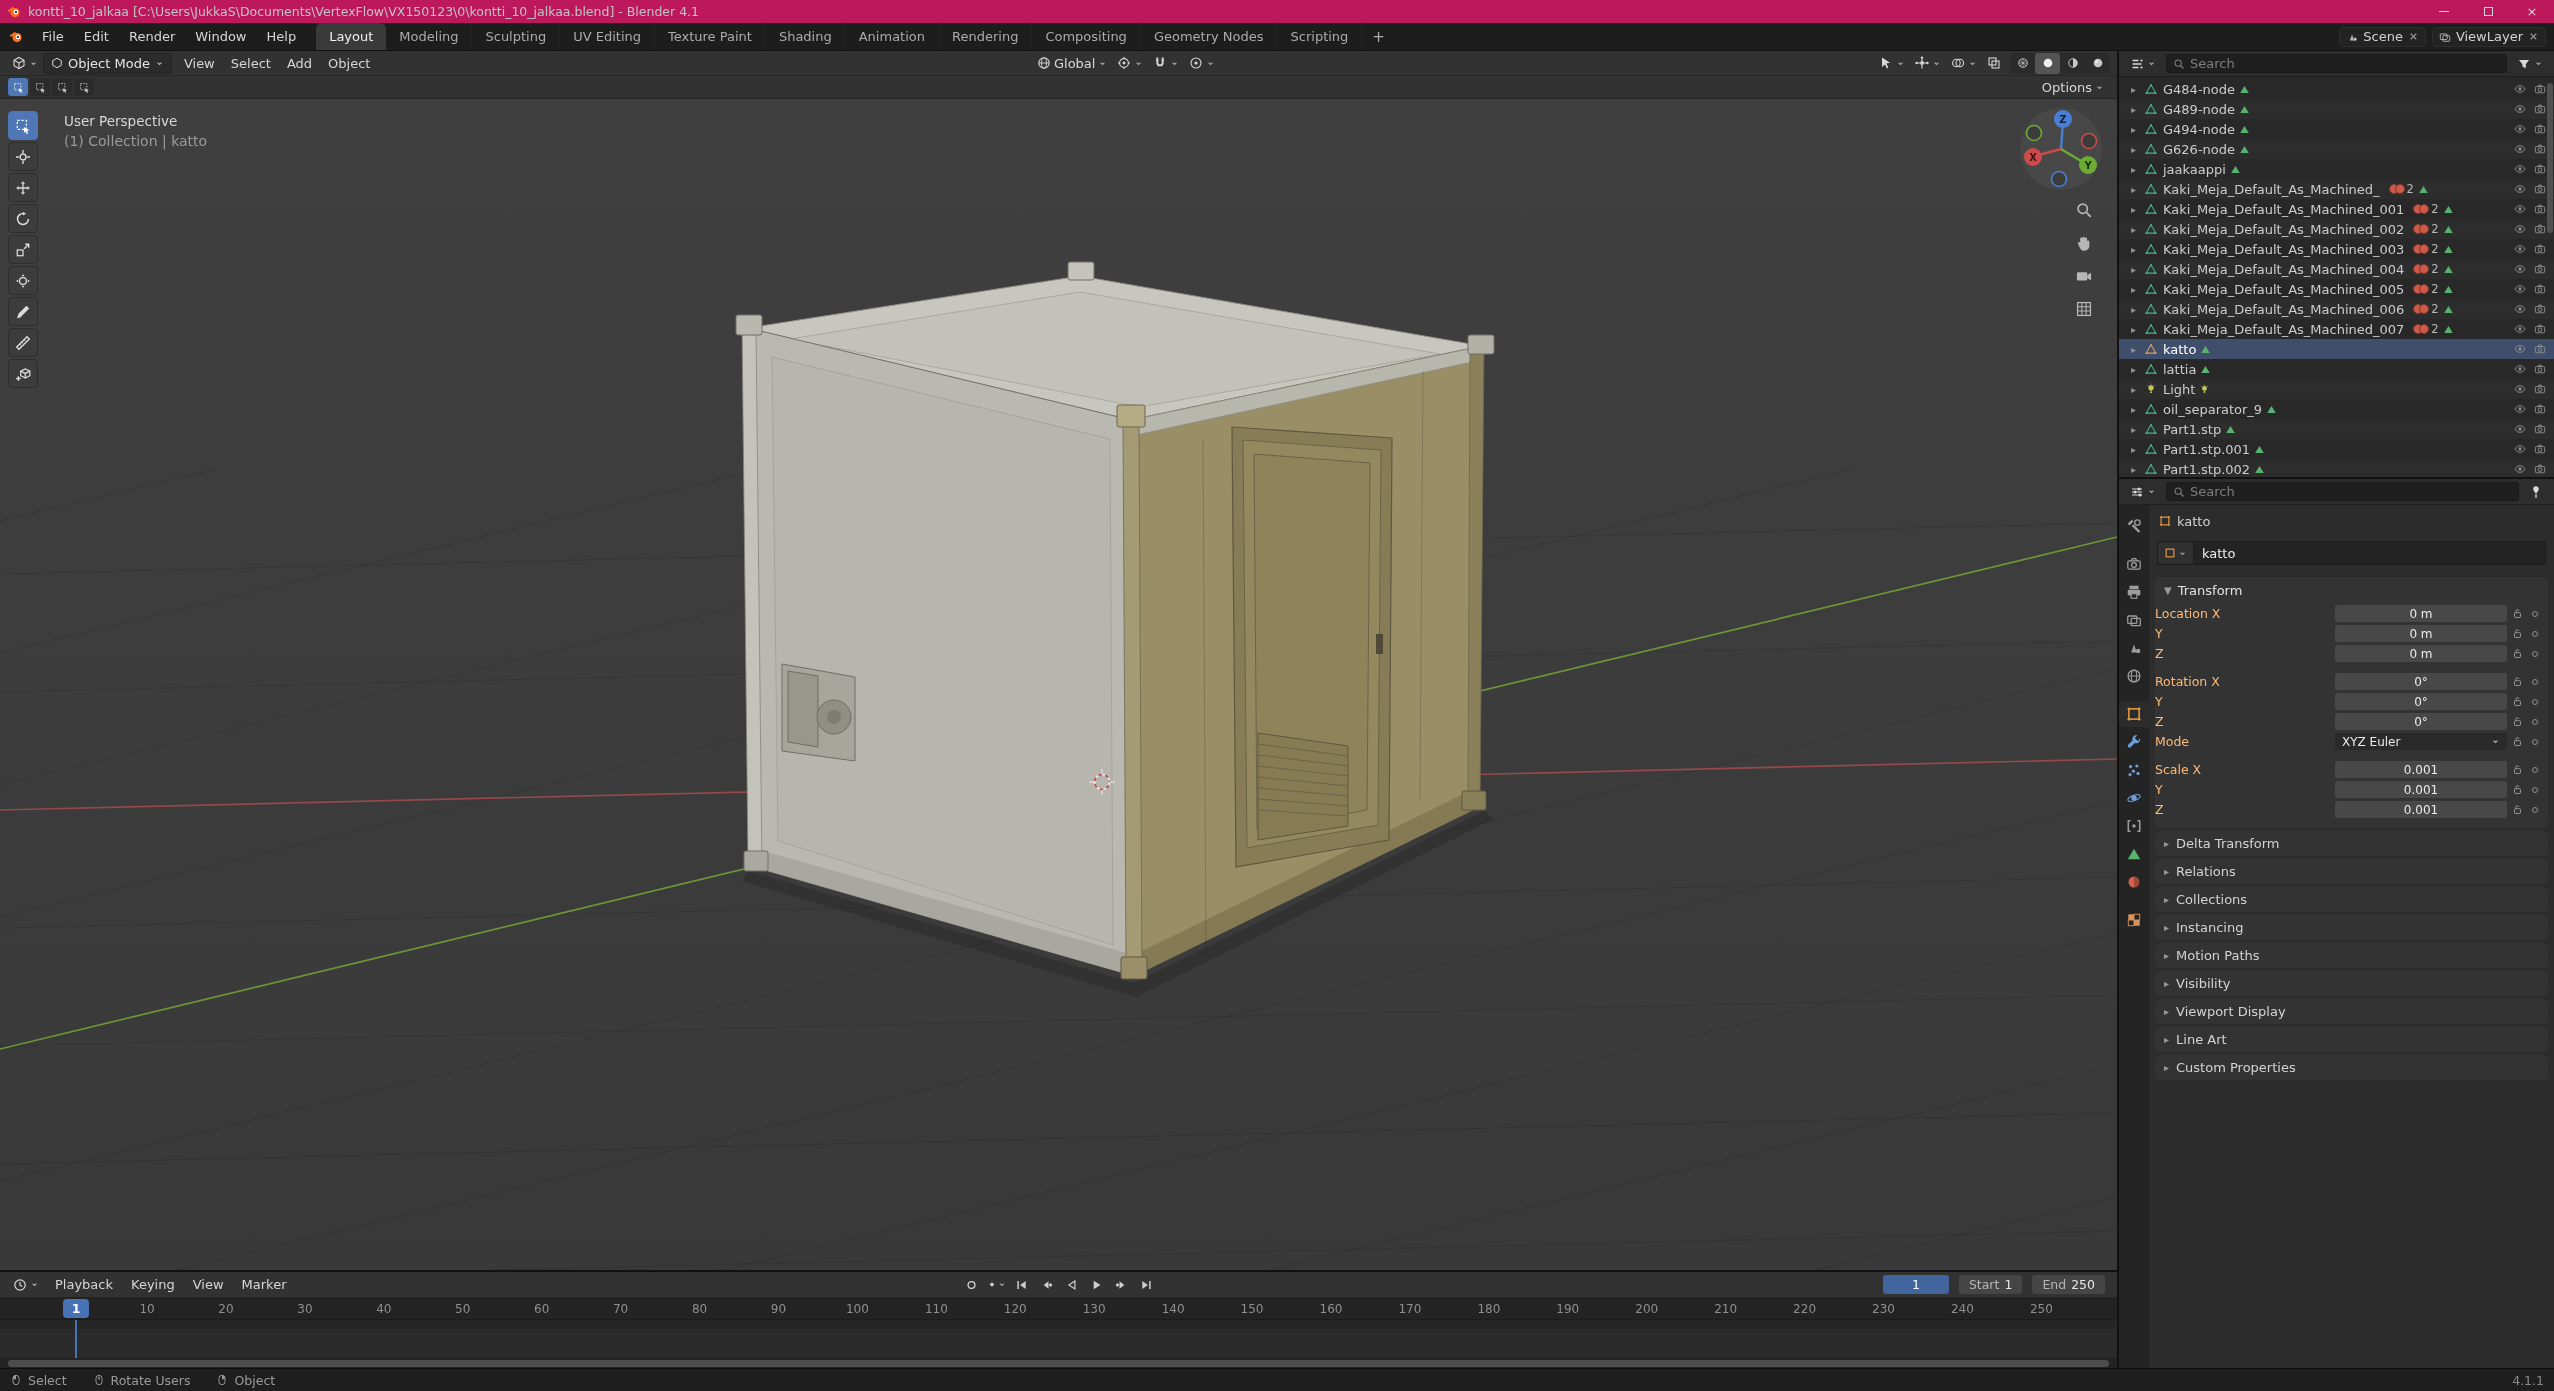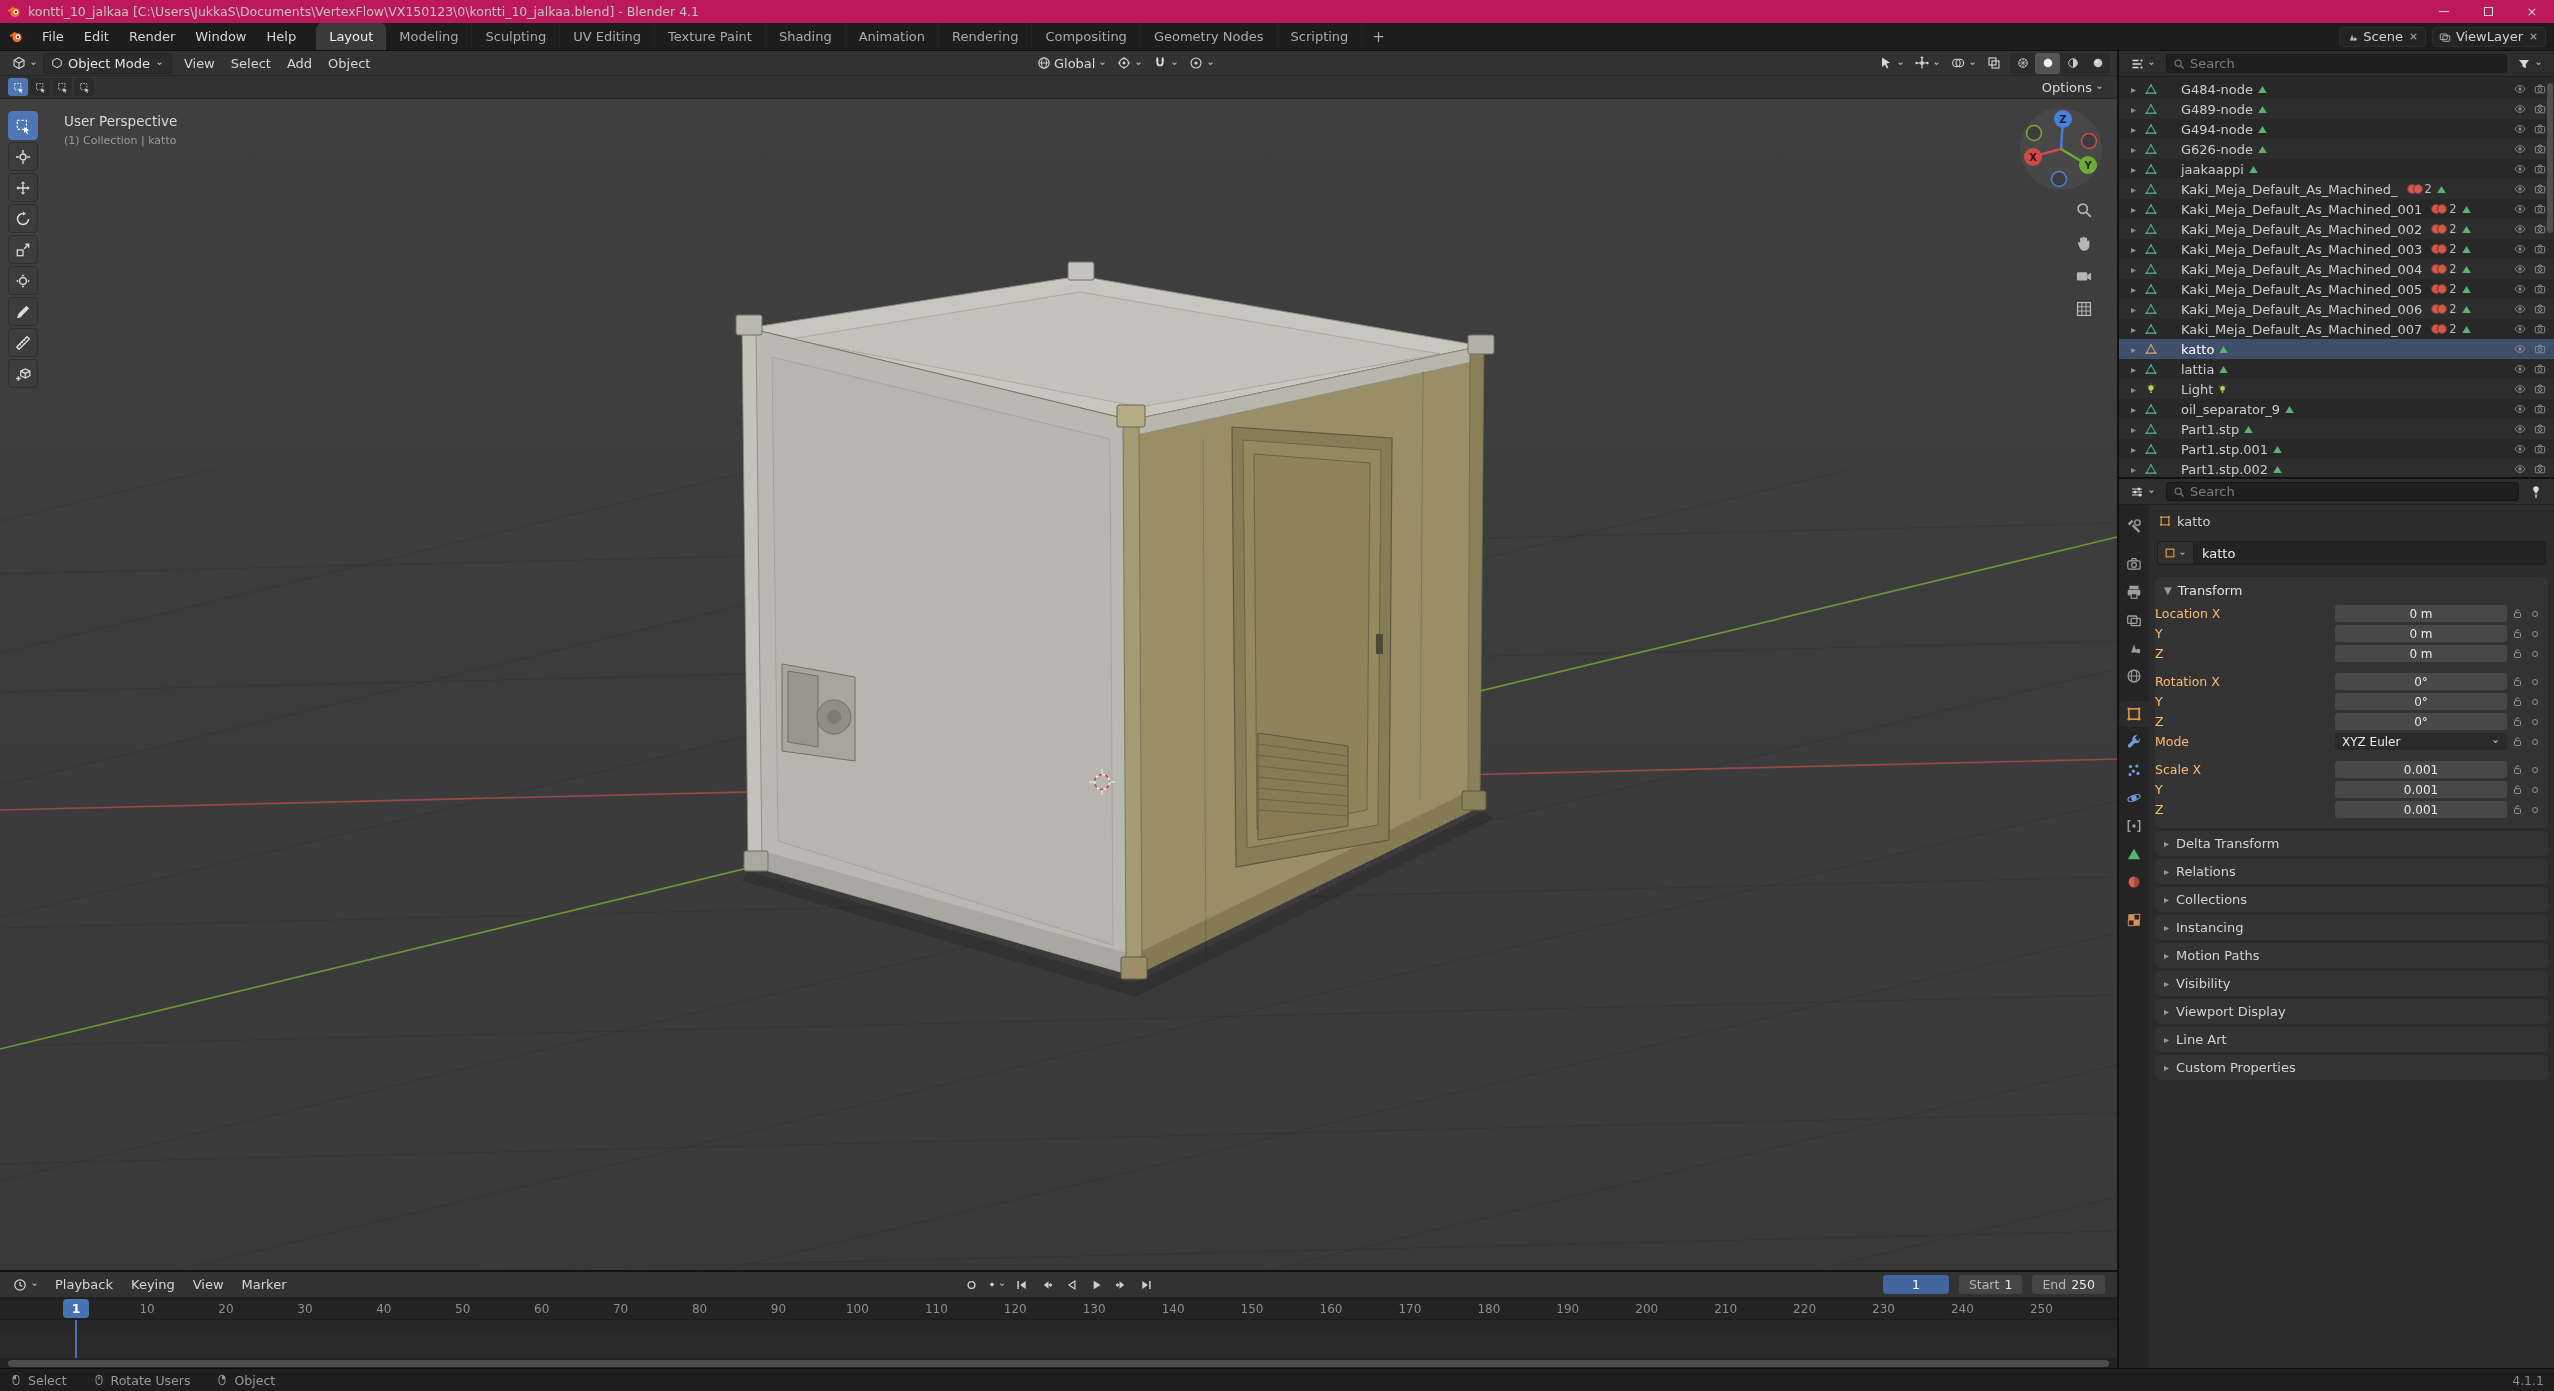--- a/index.html
+++ b/index.html
@@ -52,21 +52,21 @@
   #tool-modes{display:flex;gap:2px}
   .tmode{width:20px;height:18px;background:#2b2b2b;border-radius:3px;display:flex;align-items:center;justify-content:center;color:#cfcfcf}
   .tmode.active{background:#4f76b5;color:#fff}
   #tool-header .right{margin-left:auto;display:flex;align-items:center;gap:4px;color:#d8d8d8}
 
   
   #viewport{flex:1;position:relative;background:linear-gradient(#3f3f3f,#393939);overflow:hidden;min-height:0}
   #scene{position:absolute;inset:0;width:100%;height:100%}
   #vp-overlay-text{position:absolute;left:64px;top:12px;line-height:20px;pointer-events:none}
   #vp-overlay-text .l1{color:#d8d8d8;font-size:13.5px}
-  #vp-overlay-text .l2{color:#9b9b9b;font-size:11px}
+  #vp-overlay-text .l2{color:#9b9b9b;font-size:14px}
   #vp-toolbar{position:absolute;left:8px;top:12px;display:flex;flex-direction:column;gap:2px}
   .tool-btn{width:30px;height:29px;background:#3c3c3cE6;border:1px solid #2e2e2e;border-radius:4px;display:flex;align-items:center;justify-content:center;color:#dcdcdc}
   .tool-btn.active{background:#4f76b5;border-color:#4f76b5;color:#fff}
   #gizmo{position:absolute;right:14px;top:8px}
   #nav-icons{position:absolute;right:24px;top:102px;display:flex;flex-direction:column;gap:15px;color:#cbcbcb;opacity:.85}
 
   
   #timeline{height:98px;display:flex;flex-direction:column;border-top:2px solid #111;flex:none}
   #t-header{height:25px;background:#323232;display:flex;align-items:center;padding:0 8px;gap:2px;position:relative;font-size:13px;flex:none}
   #t-header .menu-item{padding:0 9px;height:25px}
@@ -87,21 +87,21 @@
 
   
   #outliner{height:428px;background:#282828;display:flex;flex-direction:column;border-bottom:2px solid #111;flex:none;position:relative}
   .ed-header{height:26px;background:#2d2d2d;border-bottom:1px solid #1f1f1f;display:flex;align-items:center;padding:0 6px;gap:5px;flex:none}
   .search-box{flex:1;height:19px;background:#1f1f1f;border:1px solid #181818;border-radius:3px;display:flex;align-items:center;gap:5px;padding:0 6px;color:#7d7d7d;min-width:0}
   #outliner-rows{flex:1;overflow:hidden;padding-top:2px}
   .ol-row{height:20px;display:flex;align-items:center;padding:0 8px 0 12px;gap:4px;color:#cccccc;font-size:13px;white-space:nowrap}
   .ol-row:nth-child(even){background:rgba(255,255,255,0.025)}
   .ol-row.active{background:#3e4e6b;color:#fff}
   .ol-arrow{color:#8f8f8f;font-size:10px;width:10px}
-  .ol-name{margin-left:20px}
+  .ol-name{margin-left:2px}
   .ol-mats{display:flex;align-items:center;margin-left:5px}
   .matball{width:10px;height:10px;border-radius:50%;background:#cf5a49;border:1px solid #7e392e;margin-left:-4px}
   .mat-count{color:#b9b9b9;font-size:11.5px;margin-left:2px}
   .ol-right{margin-left:auto;display:flex;align-items:center;gap:8px;color:#8e8e8e}
   #ol-scroll{position:absolute;right:1px;top:32px;width:6px;height:150px;background:#505050;border-radius:3px}
 
   
   #properties{flex:1;background:#2c2c2c;display:flex;flex-direction:column;min-height:0}
   #p-body{flex:1;display:flex;min-height:0}
   #prop-tabs{width:30px;background:#242424;display:flex;flex-direction:column;align-items:stretch;padding-top:8px;gap:2px;flex:none}

